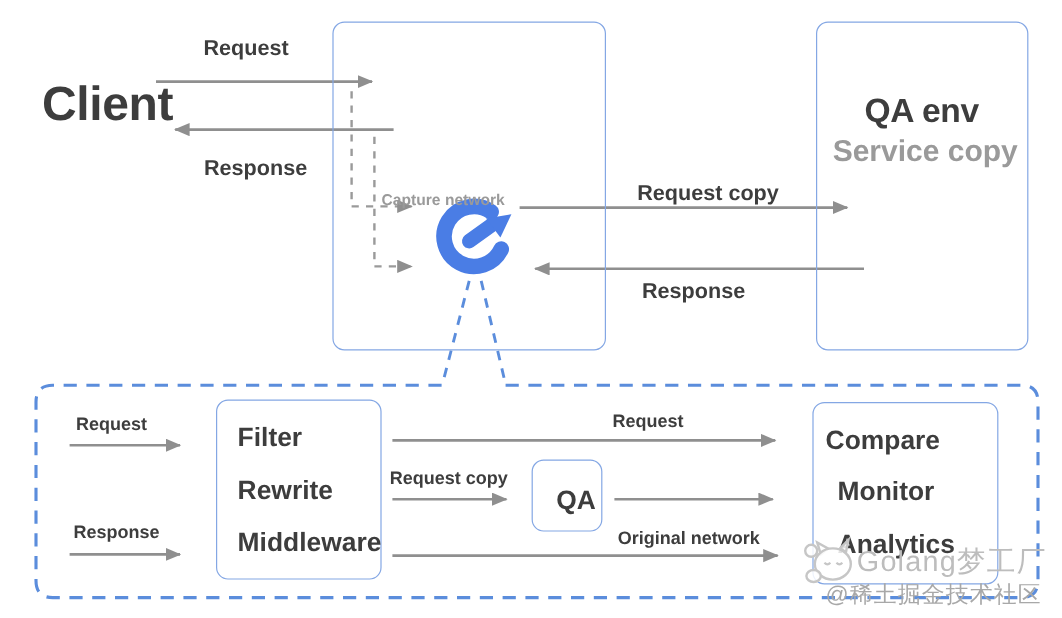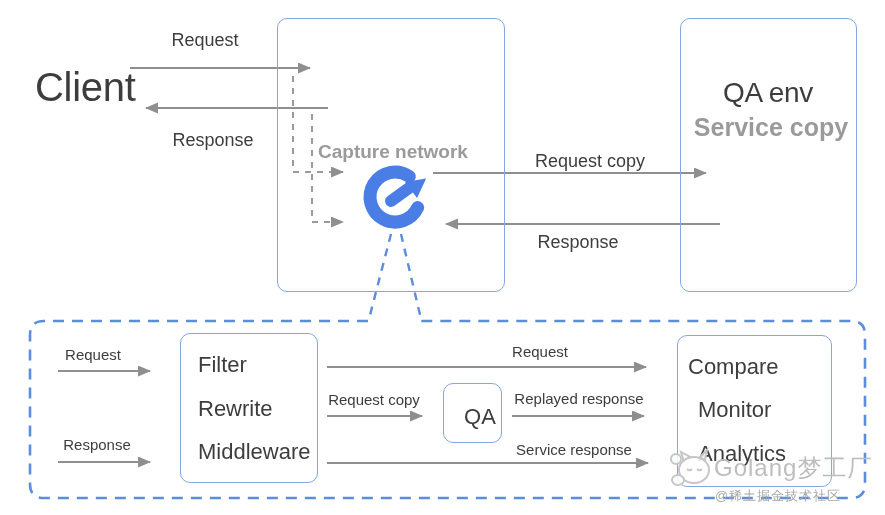--- a/index.html
+++ b/index.html
@@ -6,36 +6,36 @@
   .canvas{
     position:relative;width:885px;height:515px;background:#ffffff;overflow:hidden;
     font-family:"Liberation Sans", sans-serif;
   }
   .wires{position:absolute;left:0;top:0;}
   .box{
     position:absolute;border:1.5px solid #84a7e4;border-radius:10px;background:transparent;
     box-sizing:border-box;
   }
   .lbl{
-    position:absolute;color:#3d3d3d;font-weight:400;white-space:nowrap;
+    position:absolute;color:#3d3d3d;font-weight:700;white-space:nowrap;
     transform:translate(-50%,-50%);line-height:1;
   }
   .lbl.left-anchor{transform:translateY(-50%);}
   .gray{color:#9a9a9a;}
   .title{font-size:31px;letter-spacing:-0.3px;}
   .arrow-lbl{font-size:18px;}
   .small-lbl{font-size:15px;}
   .item-lbl{font-size:22px;}
   .wm-brand{
     position:absolute;left:714px;top:468px;transform:translateY(-50%);
     font-size:24px;font-weight:400;color:#bdbdbd;white-space:nowrap;letter-spacing:1px;
   }
   .wm-comm{
     position:absolute;left:778px;top:496px;transform:translate(-50%,-50%);
-    font-size:13px;font-weight:400;color:#a8a8a8;white-space:nowrap;letter-spacing:1px;
+    font-size:19px;font-weight:400;color:#a8a8a8;white-space:nowrap;letter-spacing:1px;
   }
 </style>
 </head>
 <body>
 
 <div class="canvas">
 
   <svg class="wires" width="885" height="515" viewBox="0 0 885 515">
     <defs>
       <marker id="ah" markerUnits="userSpaceOnUse" markerWidth="14" markerHeight="12" refX="12" refY="5.5" orient="auto">
@@ -72,38 +72,37 @@
 
   <div class="box" style="left:277px;top:18px;width:228px;height:274px;"></div>
   <div class="box" style="left:680px;top:18px;width:177px;height:274px;"></div>
   <div class="box" style="left:180px;top:333px;width:138px;height:150px;background:#fff;"></div>
   <div class="box" style="left:443px;top:383px;width:59px;height:60px;background:#fff;"></div>
   <div class="box" style="left:677px;top:335px;width:155px;height:152px;background:#fff;"></div>
 
   <div class="lbl left-anchor title" style="left:35px;top:87px;font-size:40px;">Client</div>
   <div class="lbl arrow-lbl" style="left:205px;top:40px;">Request</div>
   <div class="lbl arrow-lbl" style="left:213px;top:140px;">Response</div>
-  <div class="lbl left-anchor gray" style="left:318px;top:151px;font-size:19px;font-weight:700;">Capture network</div>
+  <div class="lbl left-anchor gray" style="left:318px;top:166px;font-size:13px;font-weight:700;">Capture network</div>
   <div class="lbl arrow-lbl" style="left:590px;top:161px;">Request copy</div>
   <div class="lbl arrow-lbl" style="left:578px;top:242px;">Response</div>
   <div class="lbl title" style="left:768px;top:93px;font-size:28px;">QA env</div>
   <div class="lbl gray" style="left:771px;top:127px;font-size:25px;font-weight:700;">Service copy</div>
 
   <div class="lbl small-lbl" style="left:93px;top:354px;">Request</div>
   <div class="lbl small-lbl" style="left:97px;top:444px;">Response</div>
 
   <div class="lbl left-anchor item-lbl" style="left:198px;top:365px;">Filter</div>
   <div class="lbl left-anchor item-lbl" style="left:198px;top:409px;">Rewrite</div>
   <div class="lbl left-anchor item-lbl" style="left:198px;top:452px;">Middleware</div>
 
   <div class="lbl small-lbl" style="left:540px;top:351px;">Request</div>
   <div class="lbl small-lbl" style="left:374px;top:399px;">Request copy</div>
   <div class="lbl item-lbl" style="left:480px;top:417px;text-align:right;">QA</div>
-  <div class="lbl small-lbl" style="left:579px;top:398px;">Replayed response</div>
-  <div class="lbl small-lbl" style="left:574px;top:449px;">Service response</div>
+  <div class="lbl small-lbl" style="left:574px;top:449px;">Original network</div>
 
   <div class="lbl left-anchor item-lbl" style="left:688px;top:367px;">Compare</div>
   <div class="lbl left-anchor item-lbl" style="left:698px;top:410px;">Monitor</div>
   <div class="lbl left-anchor item-lbl" style="left:698px;top:454px;">Analytics</div>
 
   <svg class="wires" width="885" height="515" viewBox="0 0 885 515" style="pointer-events:none;">
     <g stroke="#c6c6c6" stroke-width="2" fill="#ffffff" fill-opacity="0.85">
       <circle cx="676" cy="459" r="5"></circle>
       <path d="M684 462 L681 452 L690 457 Z"></path>
       <path d="M700 457 L707 450 L705 460 Z"></path>

